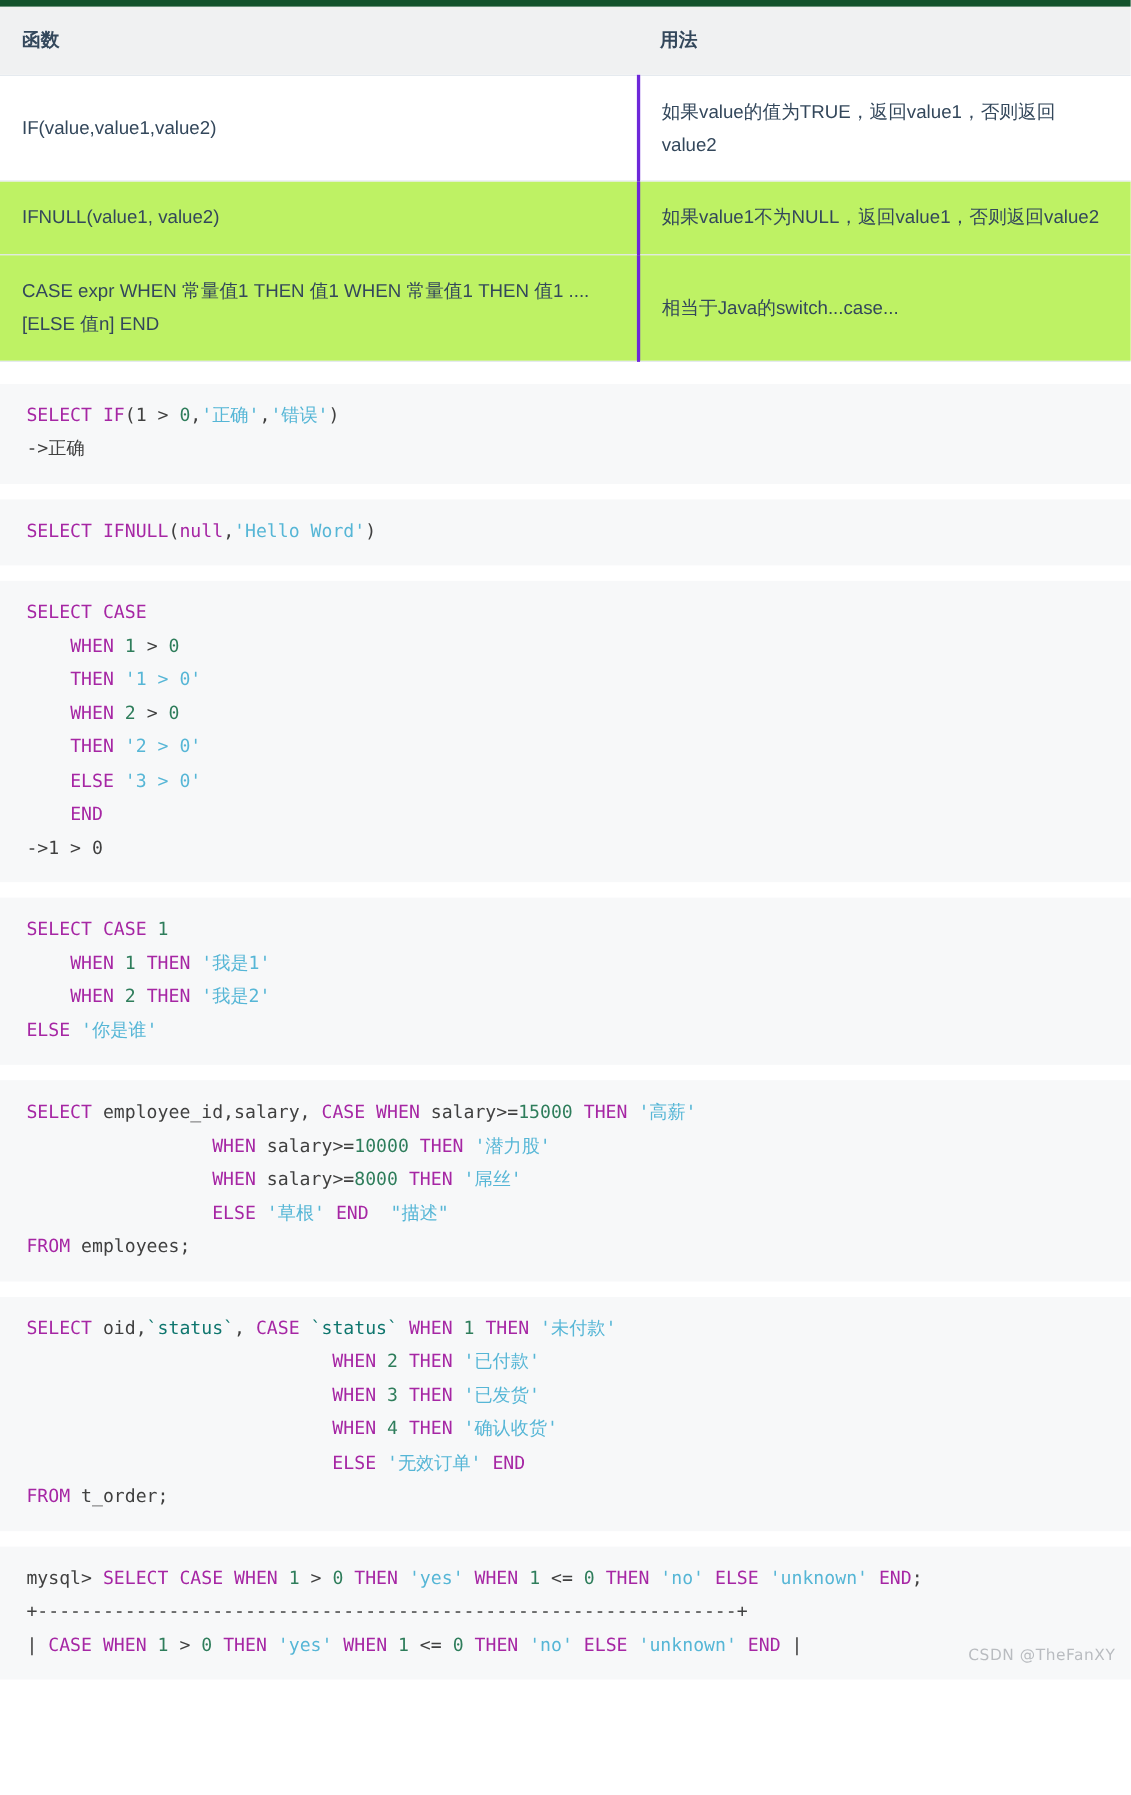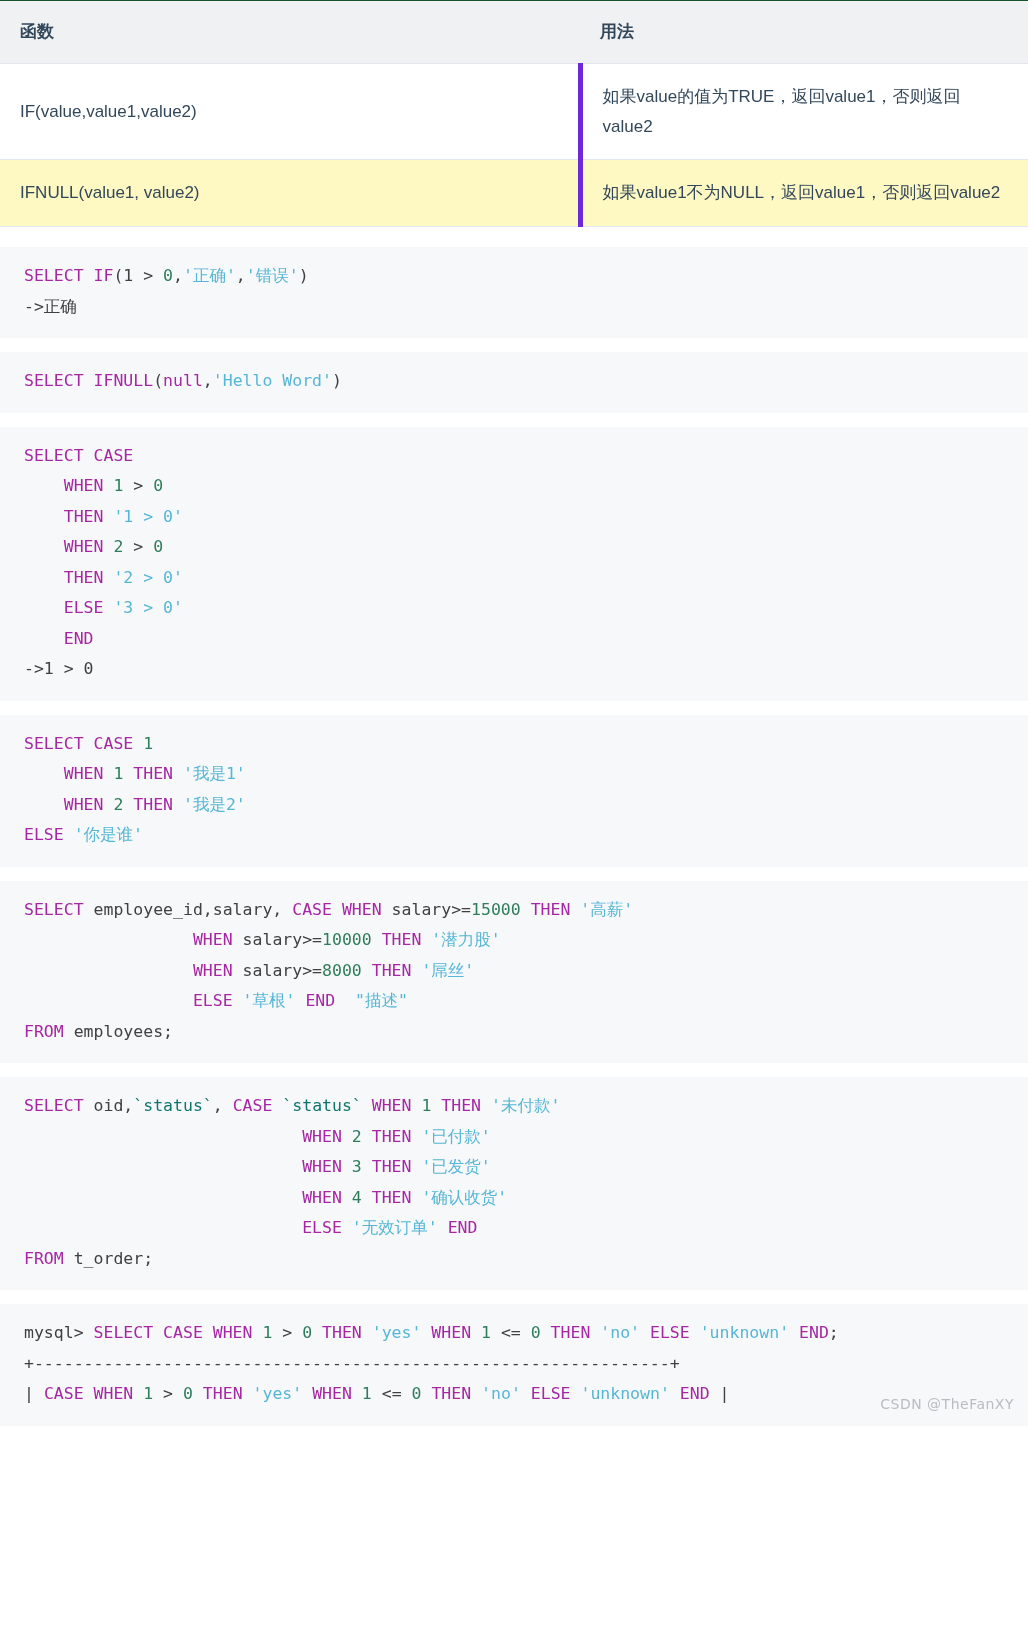--- a/index.html
+++ b/index.html
@@ -43,27 +43,27 @@
     font-weight: 400;
     word-break: break-word;
   }
   table.fn-table th {
     background: #f0f1f2;
     font-weight: bold;
     color: #33475b;
     padding-top: 16px;
     padding-bottom: 16px;
     font-size: 17px;
-    border-top: 1px solid #14532d;
+    border-top: 6px solid #14532d;
   }
   table.fn-table td.col-left {
-    border-right: 5px solid #6d28d9;
+    border-right: 3px solid #6d28d9;
   }
   table.fn-table tbody tr.odd td { background: #ffffff; }
-  table.fn-table tbody tr.even td { background: #fef9c3; }
+  table.fn-table tbody tr.even td { background: #bef264; }
 
   
   .code-block {
     background: #f7f8f9;
     margin: 14px 0 0 0;
     padding: 14px 18px 16px 24px;
     font-family: "DejaVu Sans Mono", "Liberation Mono", monospace;
     font-size: 16.5px;
     line-height: 1.85;
     white-space: pre;
@@ -110,20 +110,24 @@
     </thead>
     <tbody>
       <tr class="odd">
         <td class="col-left">IF(value,value1,value2)</td>
         <td>如果value的值为TRUE，返回value1，否则返回value2</td>
       </tr>
       <tr class="even">
         <td class="col-left">IFNULL(value1, value2)</td>
         <td>如果value1不为NULL，返回value1，否则返回value2</td>
       </tr>
+      <tr class="even">
+        <td class="col-left">CASE expr WHEN 常量值1 THEN 值1 WHEN 常量值1 THEN 值1 .... [ELSE 值n] END</td>
+        <td>相当于Java的switch...case...</td>
+      </tr>
     </tbody>
   </table>
 
   <div id="code-blocks-container">
       <div class="code-block"><div><span class="kw">SELECT </span><span class="kw">IF</span><span class="plain">(</span><span class="plain">1</span><span class="plain"> &gt; </span><span class="num">0</span><span class="plain">,</span><span class="str">'正确'</span><span class="plain">,</span><span class="str">'错误'</span><span class="plain">)</span></div><div><span class="plain">-&gt;正确</span></div></div>
       <div class="code-block"><div><span class="kw">SELECT </span><span class="kw">IFNULL</span><span class="plain">(</span><span class="kw">null</span><span class="plain">,</span><span class="str">'Hello Word'</span><span class="plain">)</span></div></div>
       <div class="code-block"><div><span class="kw">SELECT CASE</span></div><div><span class="plain">    </span><span class="kw">WHEN</span><span class="plain"> </span><span class="num">1</span><span class="plain"> &gt; </span><span class="num">0</span></div><div><span class="plain">    </span><span class="kw">THEN</span><span class="plain"> </span><span class="str">'1 &gt; 0'</span></div><div><span class="plain">    </span><span class="kw">WHEN</span><span class="plain"> </span><span class="num">2</span><span class="plain"> &gt; </span><span class="num">0</span></div><div><span class="plain">    </span><span class="kw">THEN</span><span class="plain"> </span><span class="str">'2 &gt; 0'</span></div><div><span class="plain">    </span><span class="kw">ELSE</span><span class="plain"> </span><span class="str">'3 &gt; 0'</span></div><div><span class="plain">    </span><span class="kw">END</span></div><div><span class="plain">-&gt;1 &gt; 0</span></div></div>
       <div class="code-block"><div><span class="kw">SELECT CASE</span><span class="plain"> </span><span class="num">1</span></div><div><span class="plain">    </span><span class="kw">WHEN</span><span class="plain"> </span><span class="num">1</span><span class="plain"> </span><span class="kw">THEN</span><span class="plain"> </span><span class="str">'我是1'</span></div><div><span class="plain">    </span><span class="kw">WHEN</span><span class="plain"> </span><span class="num">2</span><span class="plain"> </span><span class="kw">THEN</span><span class="plain"> </span><span class="str">'我是2'</span></div><div><span class="kw">ELSE</span><span class="plain"> </span><span class="str">'你是谁'</span></div></div>
       <div class="code-block"><div><span class="kw">SELECT</span><span class="plain"> employee_id,salary, </span><span class="kw">CASE WHEN</span><span class="plain"> salary&gt;=</span><span class="num">15000</span><span class="plain"> </span><span class="kw">THEN</span><span class="plain"> </span><span class="str">'高薪'</span></div><div><span class="plain">                 </span><span class="kw">WHEN</span><span class="plain"> salary&gt;=</span><span class="num">10000</span><span class="plain"> </span><span class="kw">THEN</span><span class="plain"> </span><span class="str">'潜力股'</span></div><div><span class="plain">                 </span><span class="kw">WHEN</span><span class="plain"> salary&gt;=</span><span class="num">8000</span><span class="plain"> </span><span class="kw">THEN</span><span class="plain"> </span><span class="str">'屌丝'</span></div><div><span class="plain">                 </span><span class="kw">ELSE</span><span class="plain"> </span><span class="str">'草根'</span><span class="plain"> </span><span class="kw">END</span><span class="plain">  </span><span class="str">"描述"</span></div><div><span class="kw">FROM</span><span class="plain"> employees;</span></div></div>
       <div class="code-block"><div><span class="kw">SELECT</span><span class="plain"> oid,</span><span class="tick">`status`</span><span class="plain">, </span><span class="kw">CASE</span><span class="plain"> </span><span class="tick">`status`</span><span class="plain"> </span><span class="kw">WHEN</span><span class="plain"> </span><span class="num">1</span><span class="plain"> </span><span class="kw">THEN</span><span class="plain"> </span><span class="str">'未付款'</span></div><div><span class="plain">                            </span><span class="kw">WHEN</span><span class="plain"> </span><span class="num">2</span><span class="plain"> </span><span class="kw">THEN</span><span class="plain"> </span><span class="str">'已付款'</span></div><div><span class="plain">                            </span><span class="kw">WHEN</span><span class="plain"> </span><span class="num">3</span><span class="plain"> </span><span class="kw">THEN</span><span class="plain"> </span><span class="str">'已发货'</span></div><div><span class="plain">                            </span><span class="kw">WHEN</span><span class="plain"> </span><span class="num">4</span><span class="plain"> </span><span class="kw">THEN</span><span class="plain"> </span><span class="str">'确认收货'</span></div><div><span class="plain">                            </span><span class="kw">ELSE</span><span class="plain"> </span><span class="str">'无效订单'</span><span class="plain"> </span><span class="kw">END</span></div><div><span class="kw">FROM</span><span class="plain"> t_order;</span></div></div>

